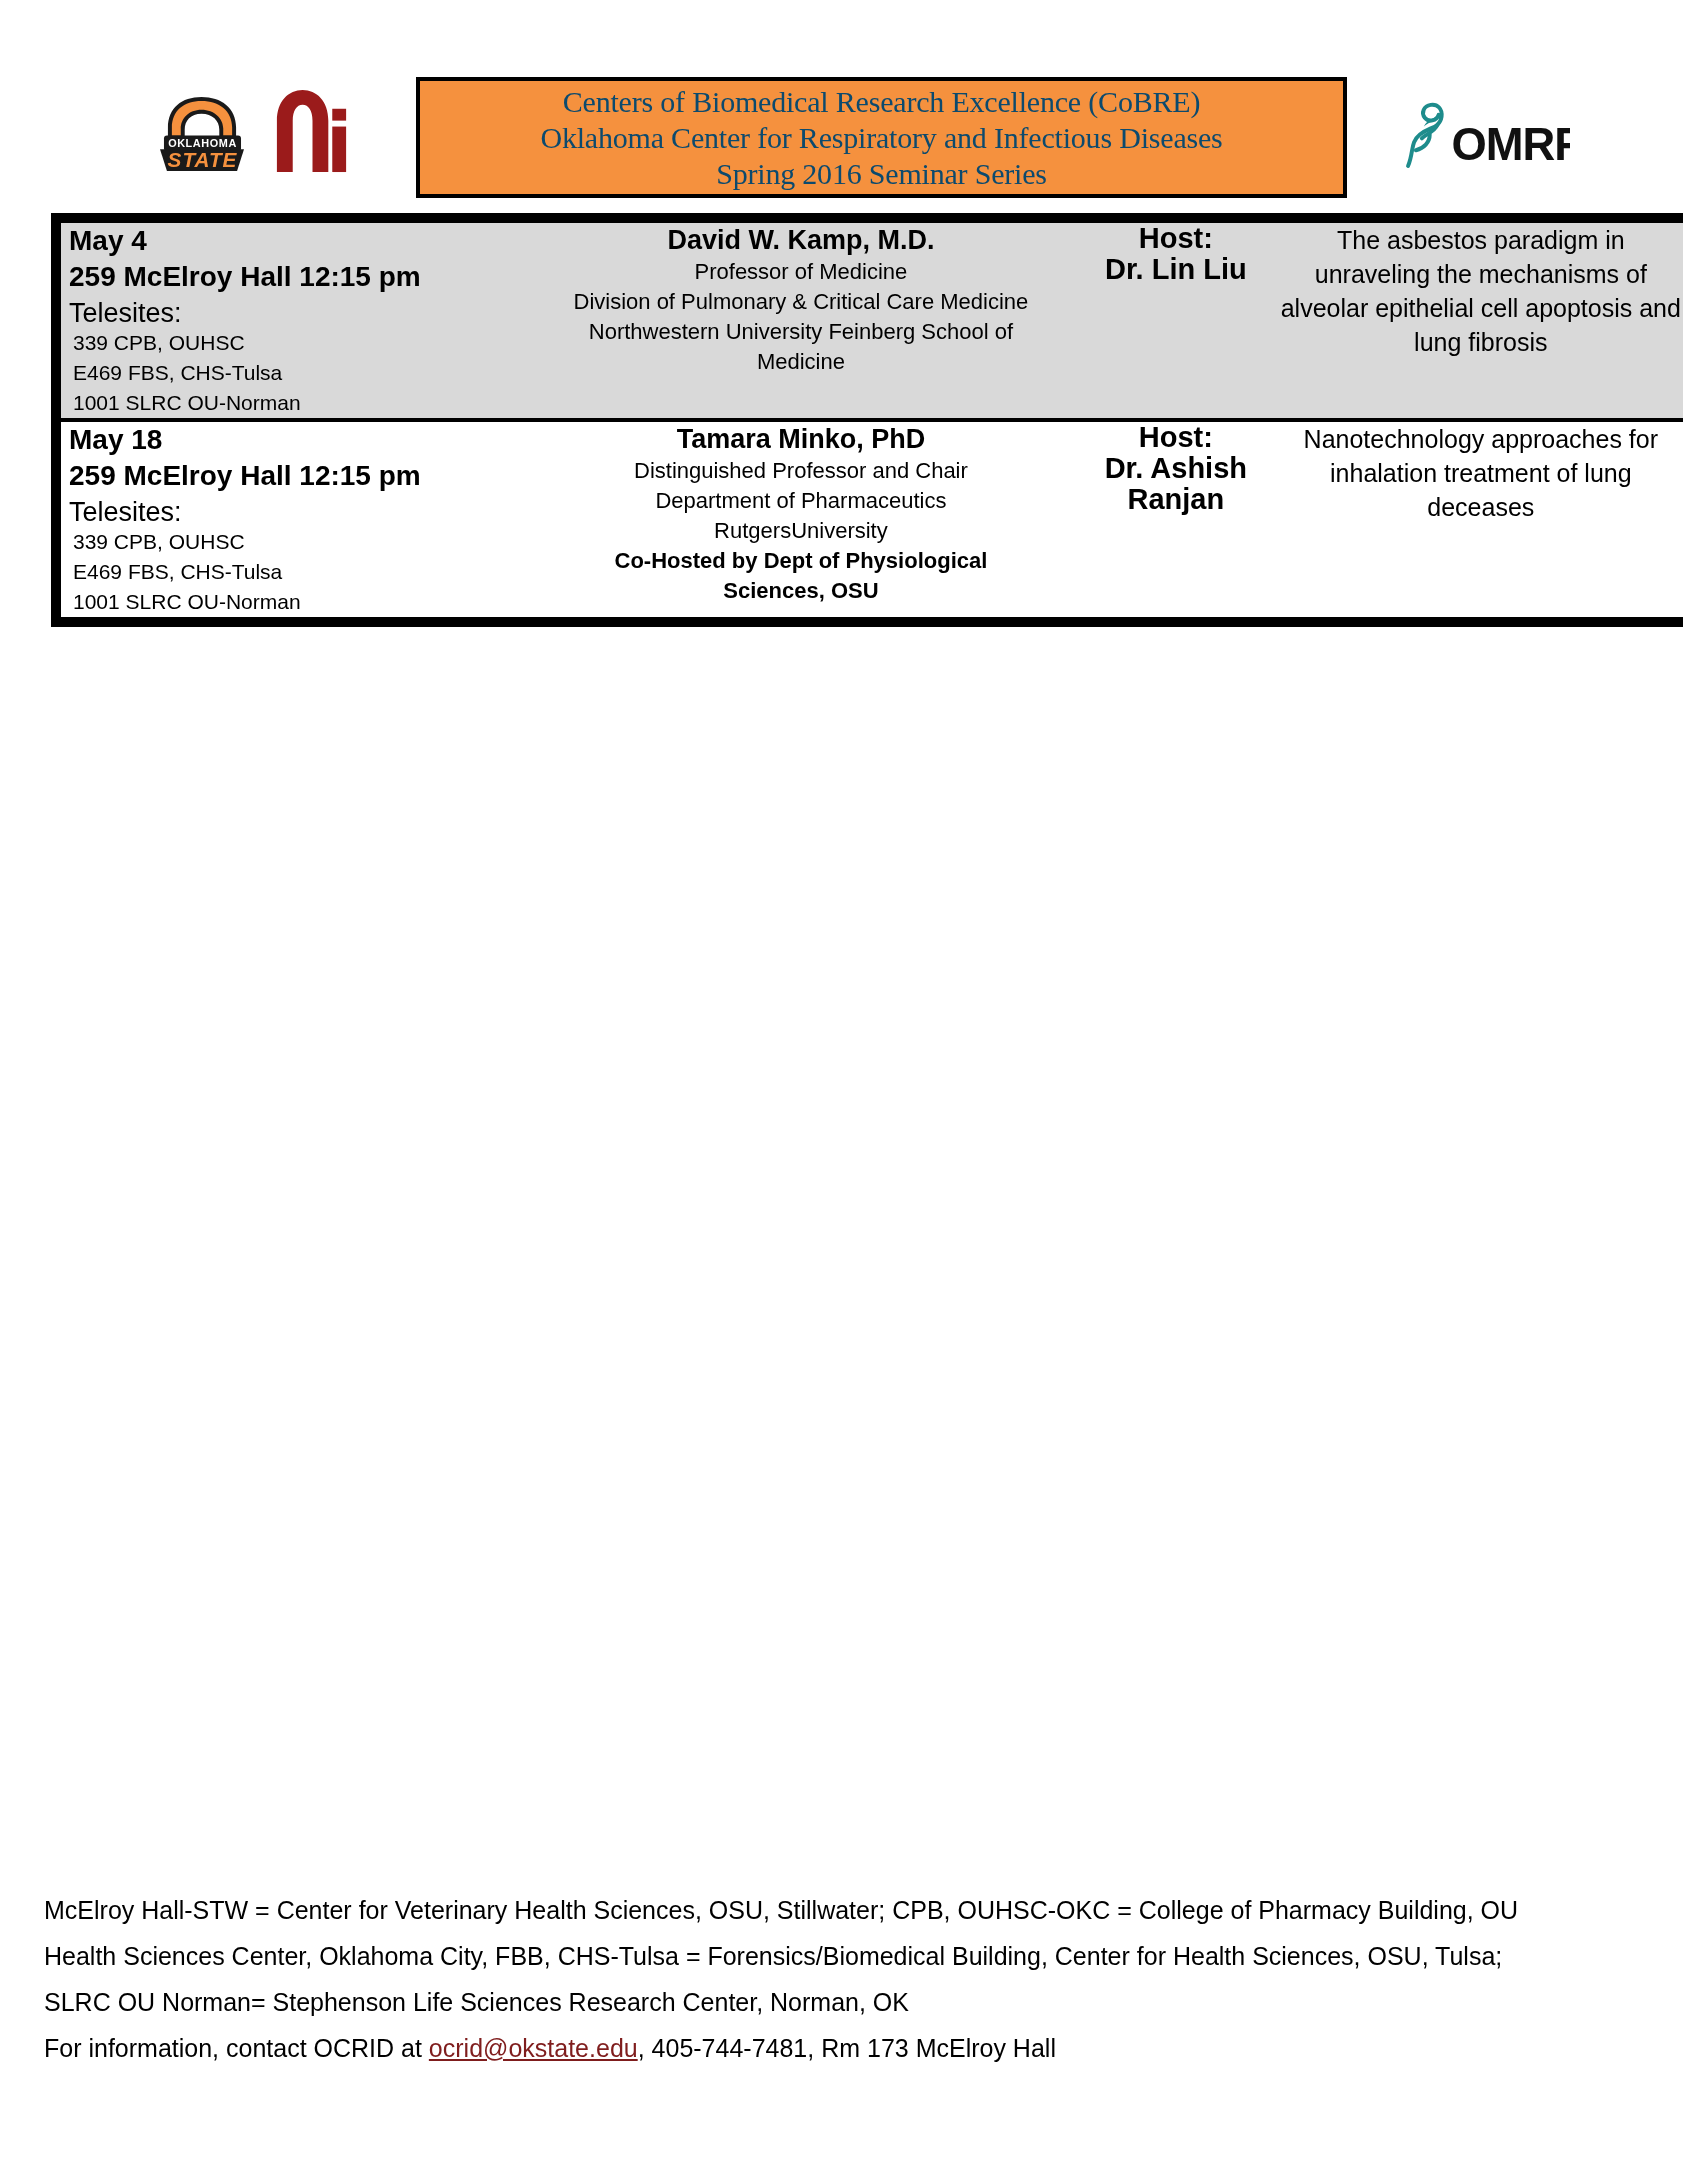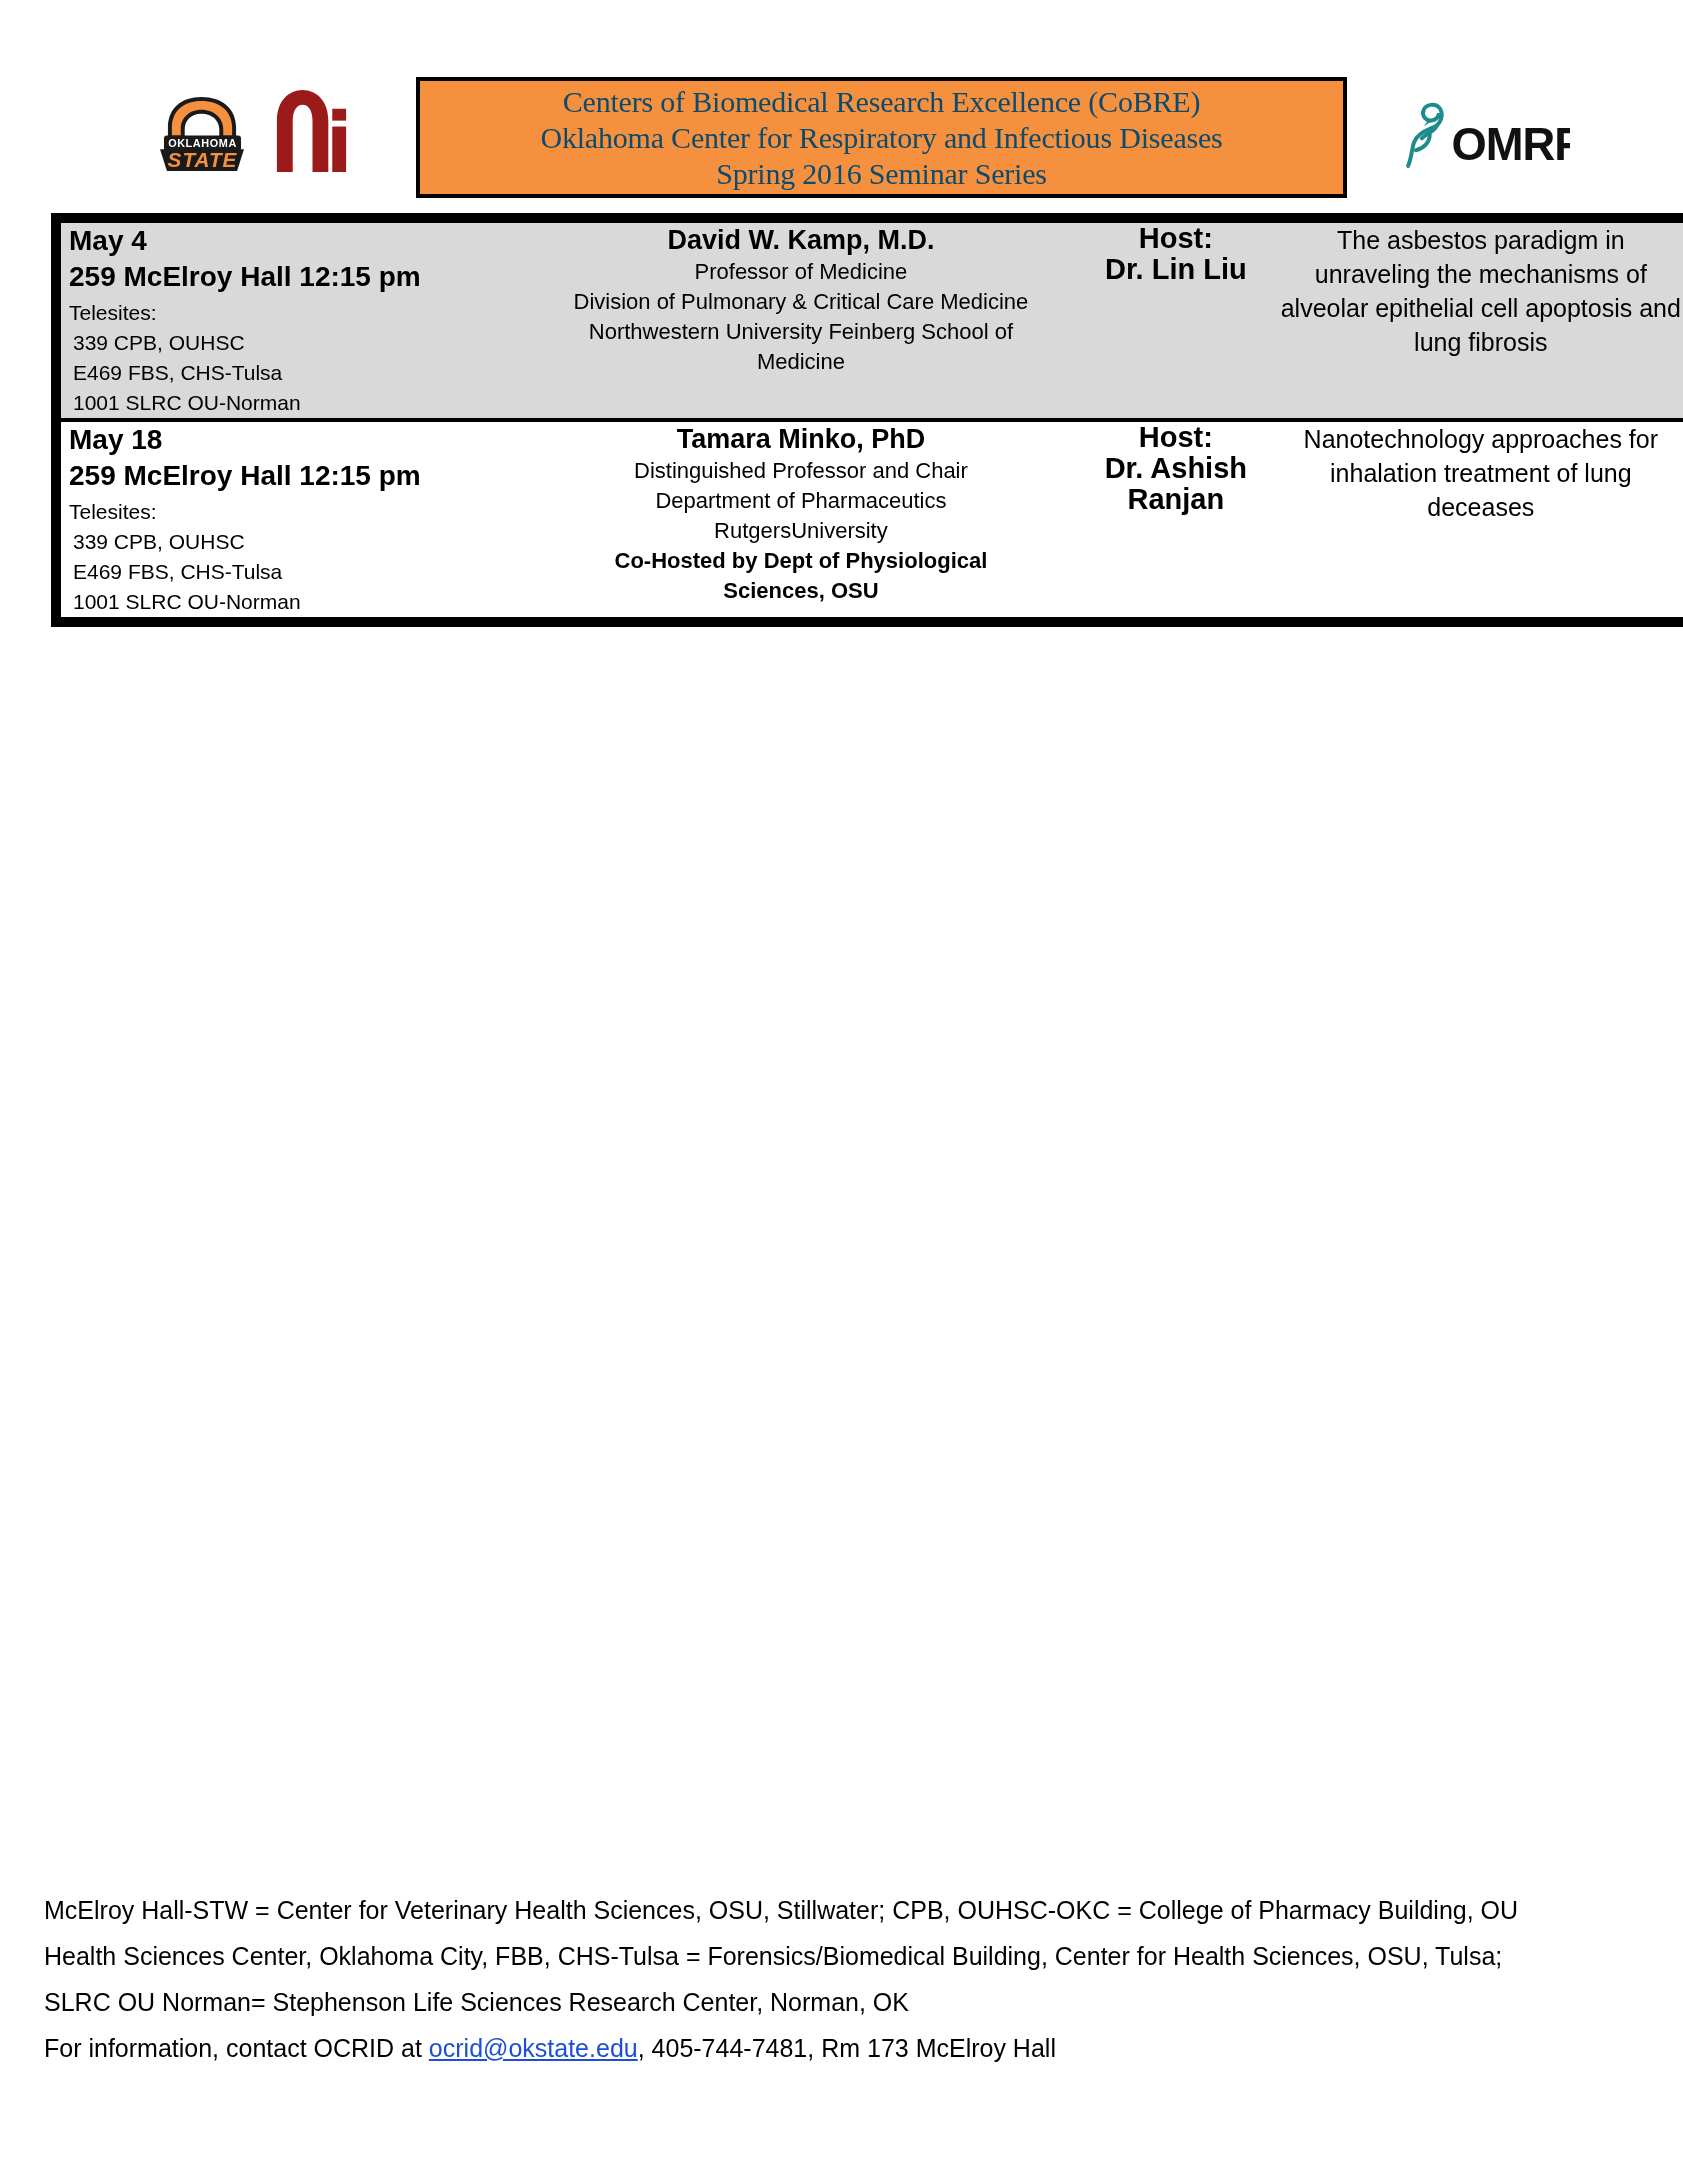--- a/index.html
+++ b/index.html
@@ -84,21 +84,21 @@
 
   .when-date {
     font-size:28px; font-weight:bold; line-height:36px;
     padding-left:8px;
   }
   .when-place {
     font-size:28px; font-weight:bold; line-height:36px;
     padding-left:8px;
   }
   .when-telelabel {
-    font-size:21px; line-height:30px; padding-left:8px; padding-top:3px;
+    font-size:27px; line-height:30px; padding-left:8px; padding-top:3px;
   }
   .when-site {
     font-size:21px; line-height:30px; padding-left:12px;
   }
 
   .who-name {
     font-size:27px; font-weight:bold; text-align:center; line-height:34px;
   }
   .who-line {
     font-size:22px; text-align:center; line-height:30px;
@@ -118,21 +118,21 @@
     left:44px; top:1887px;
     width:1604px;
   }
   .footer p {
     margin:0;
     font-size:25px;
     line-height:46px;
     color:#000000;
   }
   .footer a.mail {
-    color:#1d4ed8;
+    color:#7f1d1d;
   }
 </style>
 </head>
 <body>
 
 <div class="header-band">
 
   <div class="logo-osu">
     <svg viewBox="0 0 105 82" width="104" height="81" aria-hidden="true">
       <g>

